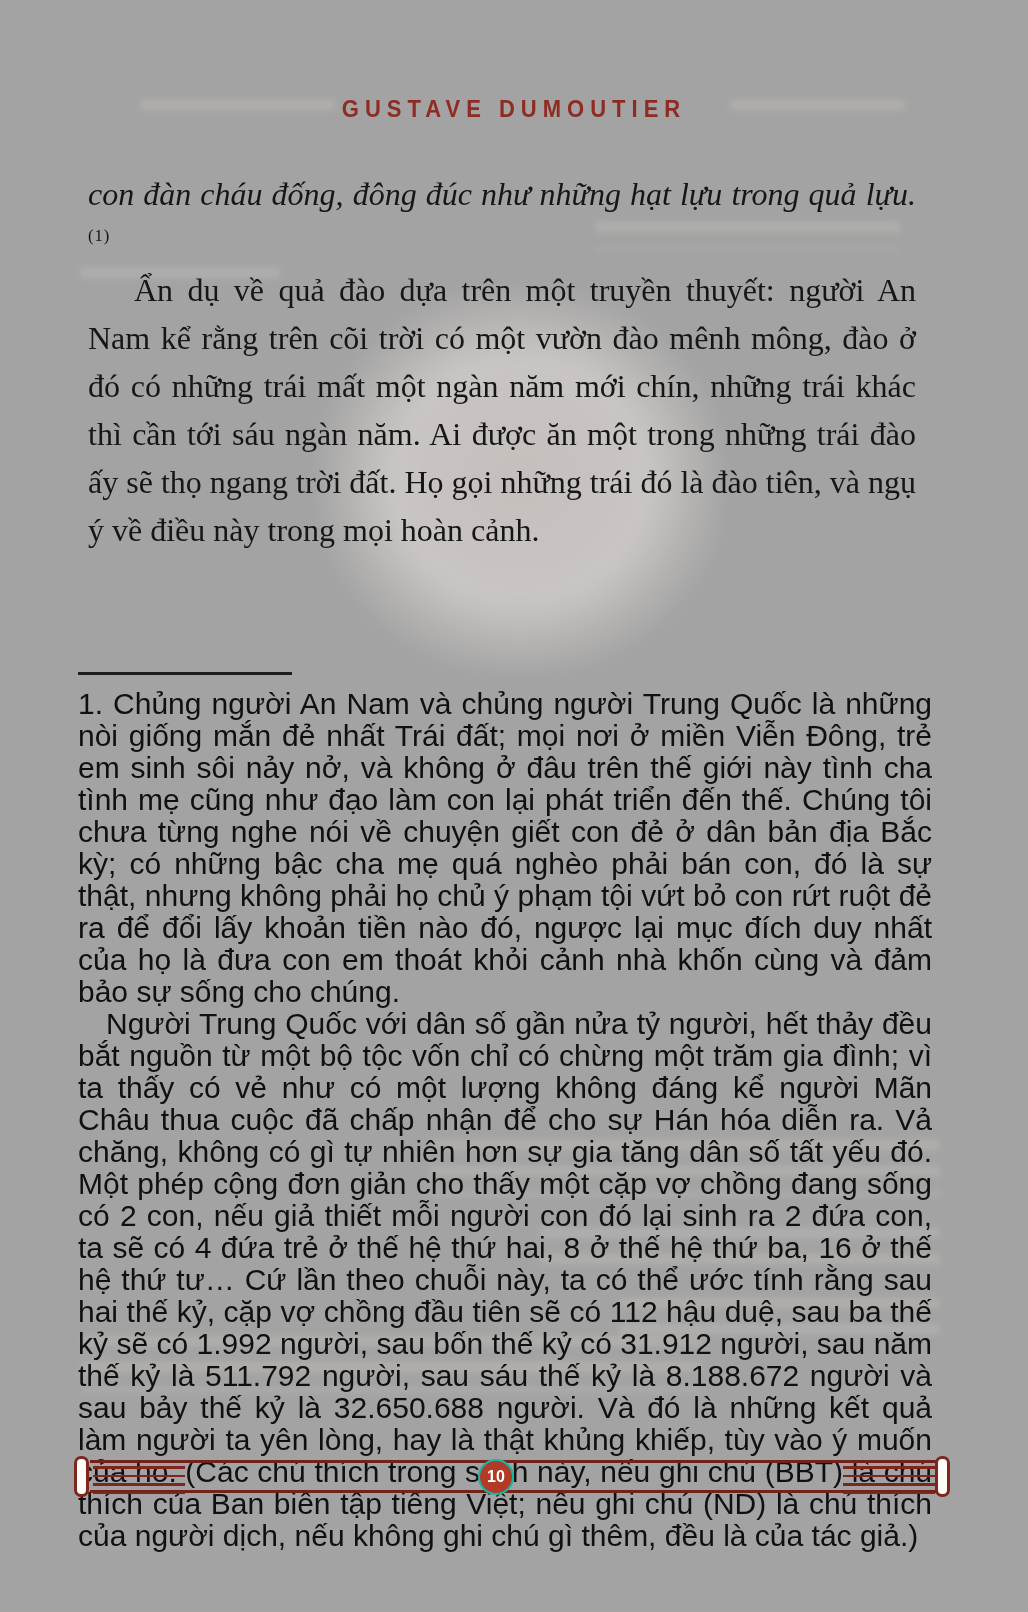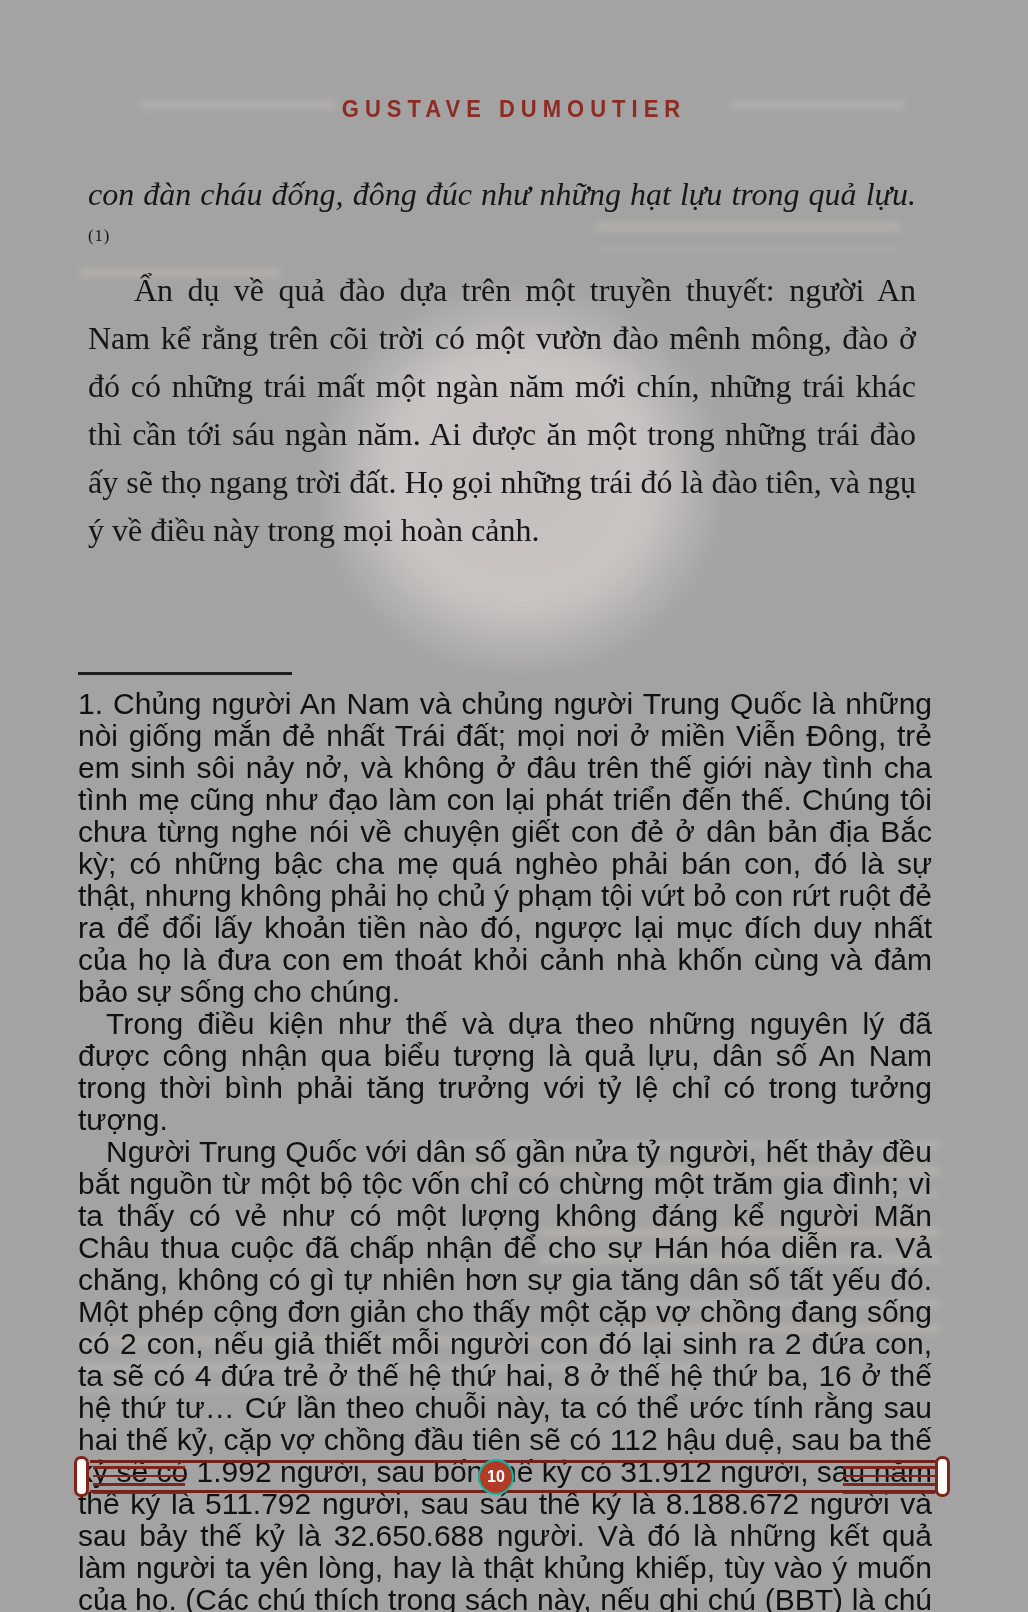--- a/index.html
+++ b/index.html
@@ -103,21 +103,20 @@
 
   <div class="body-text">
     <p class="para-lead"><span>con đàn cháu đống, đông đúc như những hạt lựu trong quả lựu.</span><sup>(1)</sup></p>
     <p class="para-indent"><span>Ẩn dụ về quả đào dựa trên một truyền thuyết: người An Nam kể rằng trên cõi trời có một vườn đào mênh mông, đào ở đó có những trái mất một ngàn năm mới chín, những trái khác thì cần tới sáu ngàn năm. Ai được ăn một trong những trái đào ấy sẽ thọ ngang trời đất. Họ gọi những trái đó là </span><span class="term-italic">đào tiên</span><span>, và ngụ ý về điều này trong mọi hoàn cảnh.</span></p>
   </div>
 
   <div class="footnote-sep"></div>
 
   <div class="footnotes">
     <p>1. Chủng người An Nam và chủng người Trung Quốc là những nòi giống mắn đẻ nhất Trái đất; mọi nơi ở miền Viễn Đông, trẻ em sinh sôi nảy nở, và không ở đâu trên thế giới này tình cha tình mẹ cũng như đạo làm con lại phát triển đến thế. Chúng tôi chưa từng nghe nói về chuyện giết con đẻ ở dân bản địa Bắc kỳ; có những bậc cha mẹ quá nghèo phải bán con, đó là sự thật, nhưng không phải họ chủ ý phạm tội vứt bỏ con rứt ruột đẻ ra để đổi lấy khoản tiền nào đó, ngược lại mục đích duy nhất của họ là đưa con em thoát khỏi cảnh nhà khốn cùng và đảm bảo sự sống cho chúng.</p>
-    <p class="fn-indent">Trong điều kiện như thế và dựa theo những nguyên lý đã được công nhận qua biểu tượng là quả lựu, dân số An Nam trong thời bình phải tăng trưởng với tỷ lệ chỉ có trong tưởng tượng.</p>
     <p class="fn-indent">Người Trung Quốc với dân số gần nửa tỷ người, hết thảy đều bắt nguồn từ một bộ tộc vốn chỉ có chừng một trăm gia đình; vì ta thấy có vẻ như có một lượng không đáng kể người Mãn Châu thua cuộc đã chấp nhận để cho sự Hán hóa diễn ra. Vả chăng, không có gì tự nhiên hơn sự gia tăng dân số tất yếu đó. Một phép cộng đơn giản cho thấy một cặp vợ chồng đang sống có 2 con, nếu giả thiết mỗi người con đó lại sinh ra 2 đứa con, ta sẽ có 4 đứa trẻ ở thế hệ thứ hai, 8 ở thế hệ thứ ba, 16 ở thế hệ thứ tư… Cứ lần theo chuỗi này, ta có thể ước tính rằng sau hai thế kỷ, cặp vợ chồng đầu tiên sẽ có 112 hậu duệ, sau ba thế kỷ sẽ có 1.992 người, sau bốn thế kỷ có 31.912 người, sau năm thế kỷ là 511.792 người, sau sáu thế kỷ là 8.188.672 người và sau bảy thế kỷ là 32.650.688 người. Và đó là những kết quả làm người ta yên lòng, hay là thật khủng khiếp, tùy vào ý muốn của họ. (Các chú thích trong sách này, nếu ghi chú (BBT) là chú thích của Ban biên tập tiếng Việt; nếu ghi chú (ND) là chú thích của người dịch, nếu không ghi chú gì thêm, đều là của tác giả.)</p>
   </div>
 
   <div class="footer-line top"></div>
   <div class="footer-line bottom"></div>
   <div class="scroll-cap left"></div>
   <div class="cap-lines left"></div>
   <div class="scroll-cap right"></div>
   <div class="cap-lines right"></div>
   <div class="page-badge">

